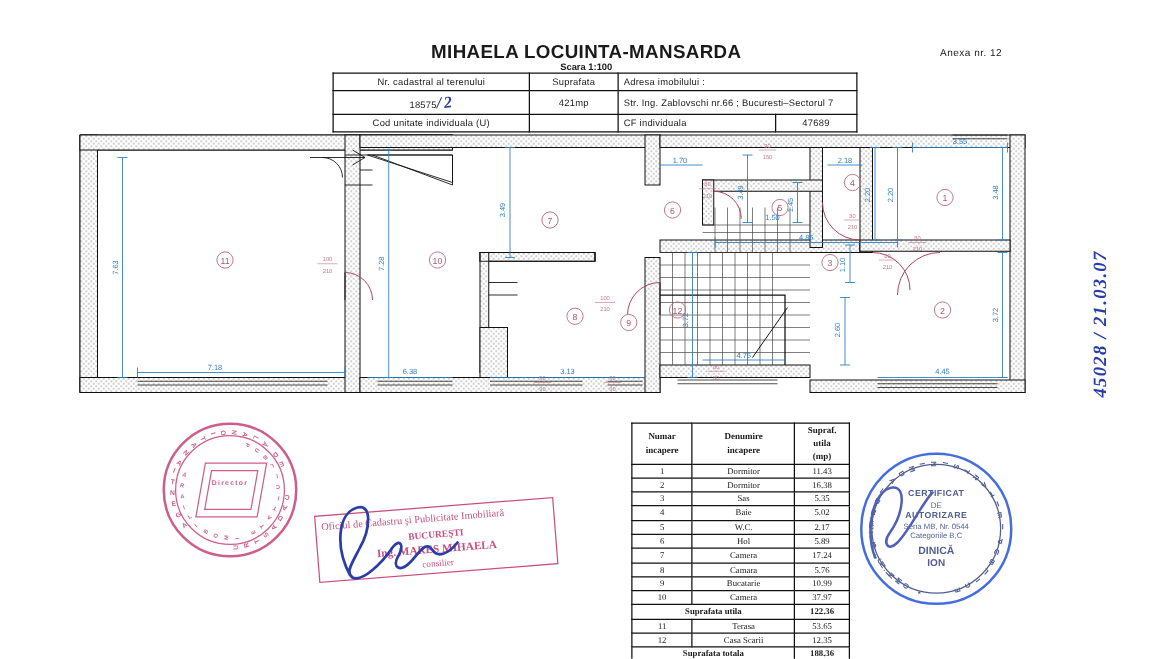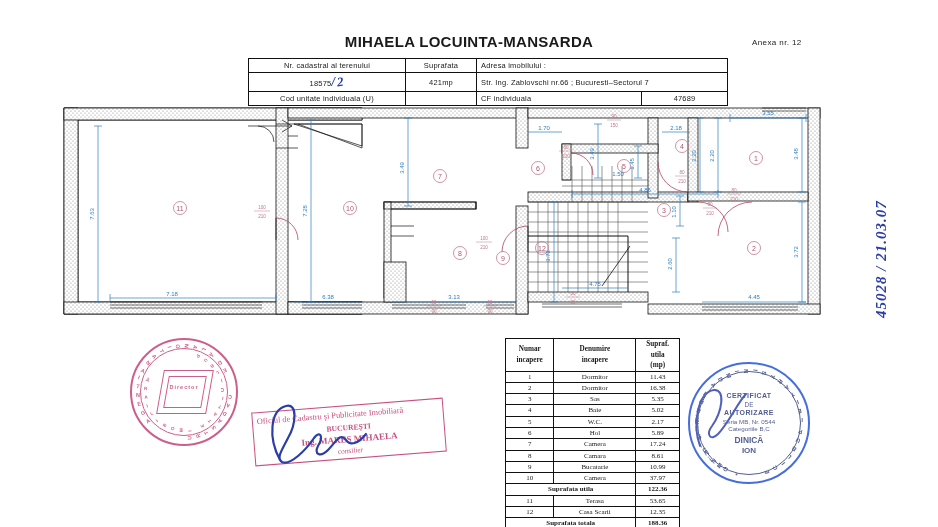--- a/index.html
+++ b/index.html
@@ -18,21 +18,21 @@
   .doc-scale{
     position:absolute;left:0;right:0;top:49px;text-align:center;
     font-size:7.5px;font-weight:bold;
   }
   .anexa{
     position:absolute;left:752px;top:38px;font-size:8px;letter-spacing:.4px;
   }
 
   
   .hdr-table{
-    position:absolute;left:248px;top:58px;width:480px;
+    position:absolute;left:266px;top:58px;width:420px;
     border-collapse:collapse;font-size:7.5px;
   }
   .hdr-table td{
     border:1px solid #111;padding:1px 4px;height:11px;
     white-space:nowrap;letter-spacing:.2px;
   }
   .ht-c{text-align:center;}
   .ht-l{text-align:left;}
   .hand-cad{
     color:#2b3ea8;font-family:"Liberation Serif",serif;
@@ -150,20 +150,21 @@
     font-size:15px;font-style:italic;font-weight:bold;letter-spacing:1px;
     white-space:nowrap;
   }
 </style>
 </head>
 <body>
 
 <div class="page">
 
   <div class="doc-title">MIHAELA LOCUINTA-MANSARDA</div>
+  <div class="doc-scale">Scara 1:100</div>
   <div class="anexa">Anexa nr. 12</div>
 
   <table class="hdr-table">
     <tbody>
         <tr>
       <td class="ht-c" style="width:148px">Nr. cadastral al terenului</td>
       <td class="ht-c" style="width:62px">Suprafata</td>
       <td class="ht-l" colspan="2">Adresa imobilului :</td>
     </tr>
     <tr>
@@ -454,21 +455,21 @@
           <td>5.89</td>
         </tr>
       <tr>
           <td>7</td>
           <td>Camera</td>
           <td>17.24</td>
         </tr>
       <tr>
           <td>8</td>
           <td>Camara</td>
-          <td>8.61</td>
+          <td>5.76</td>
         </tr>
       <tr>
           <td>9</td>
           <td>Bucatarie</td>
           <td>10.99</td>
         </tr>
       <tr>
           <td>10</td>
           <td>Camera</td>
           <td>37.97</td>

